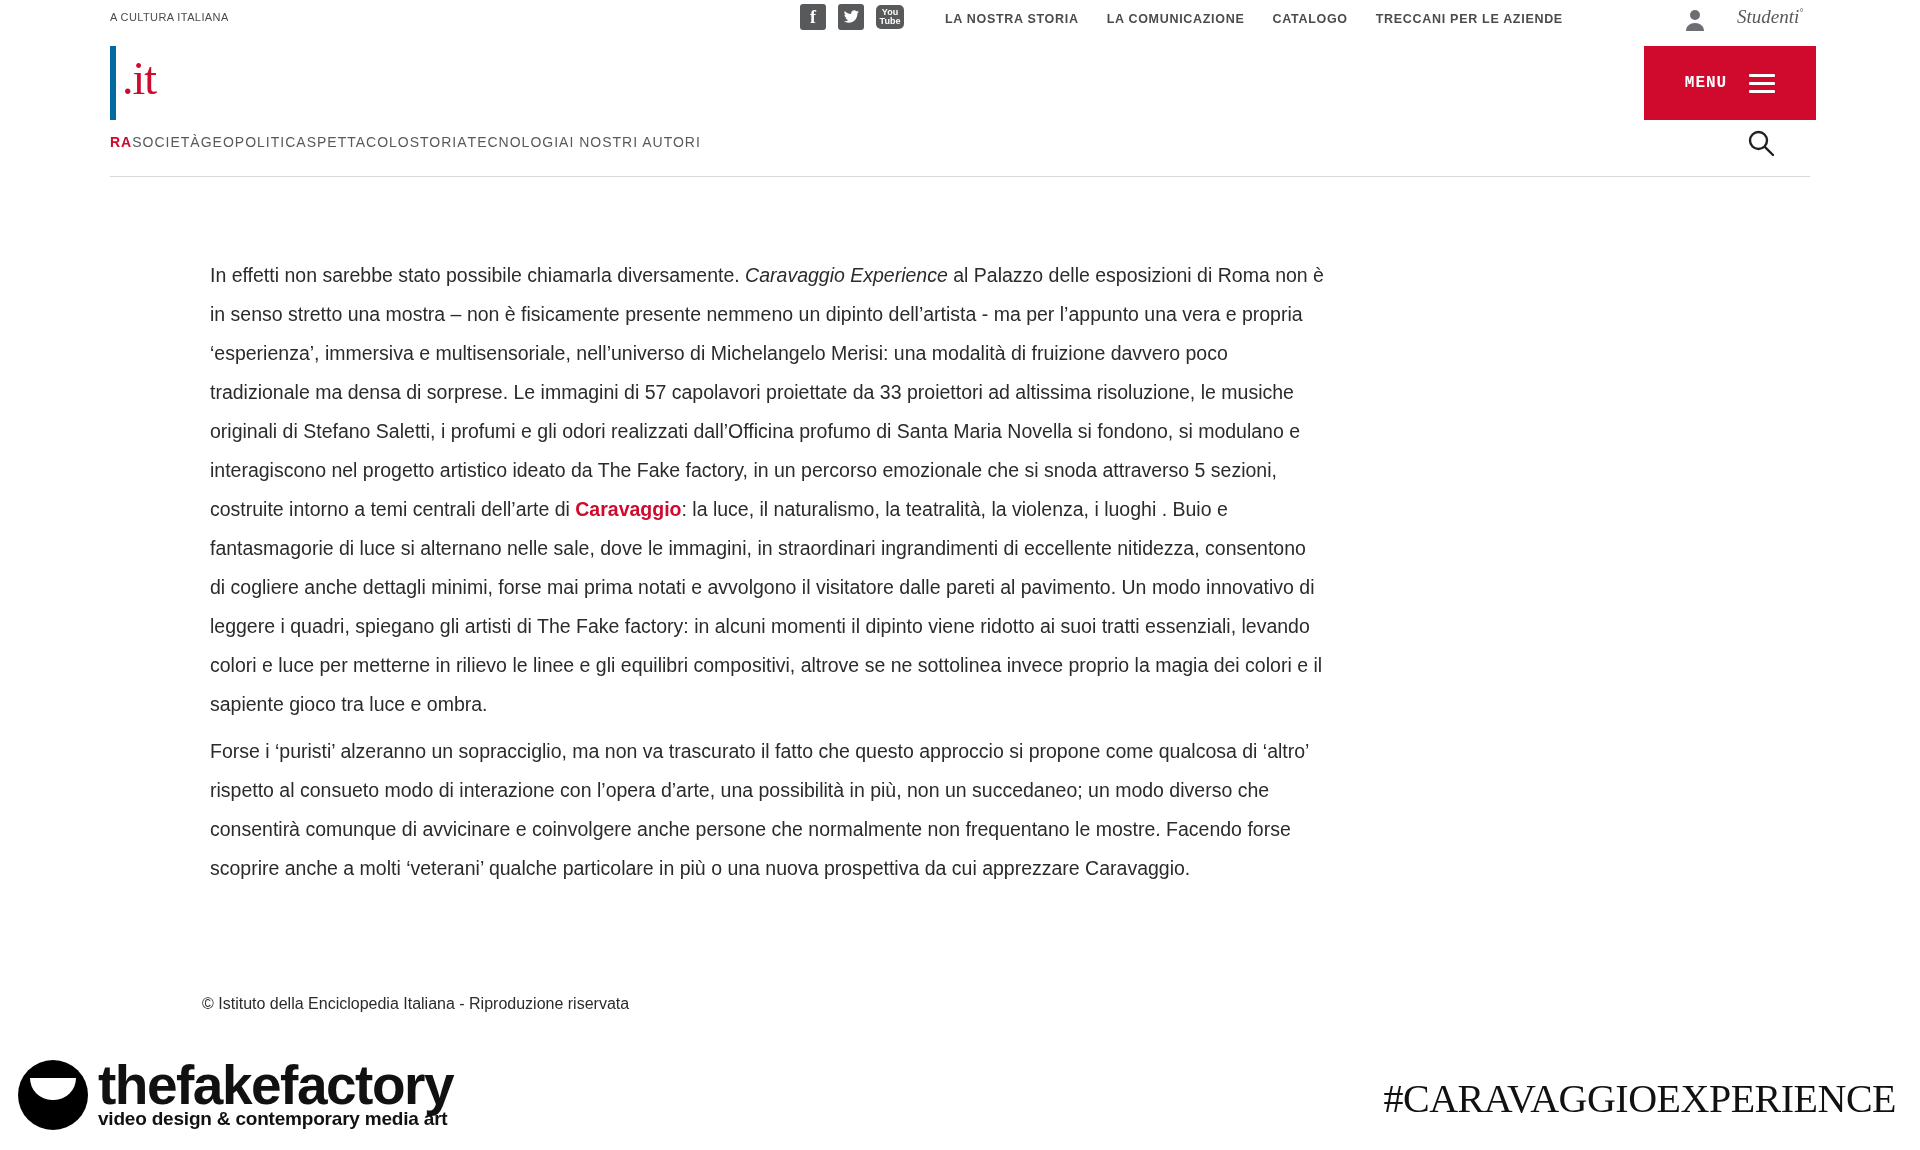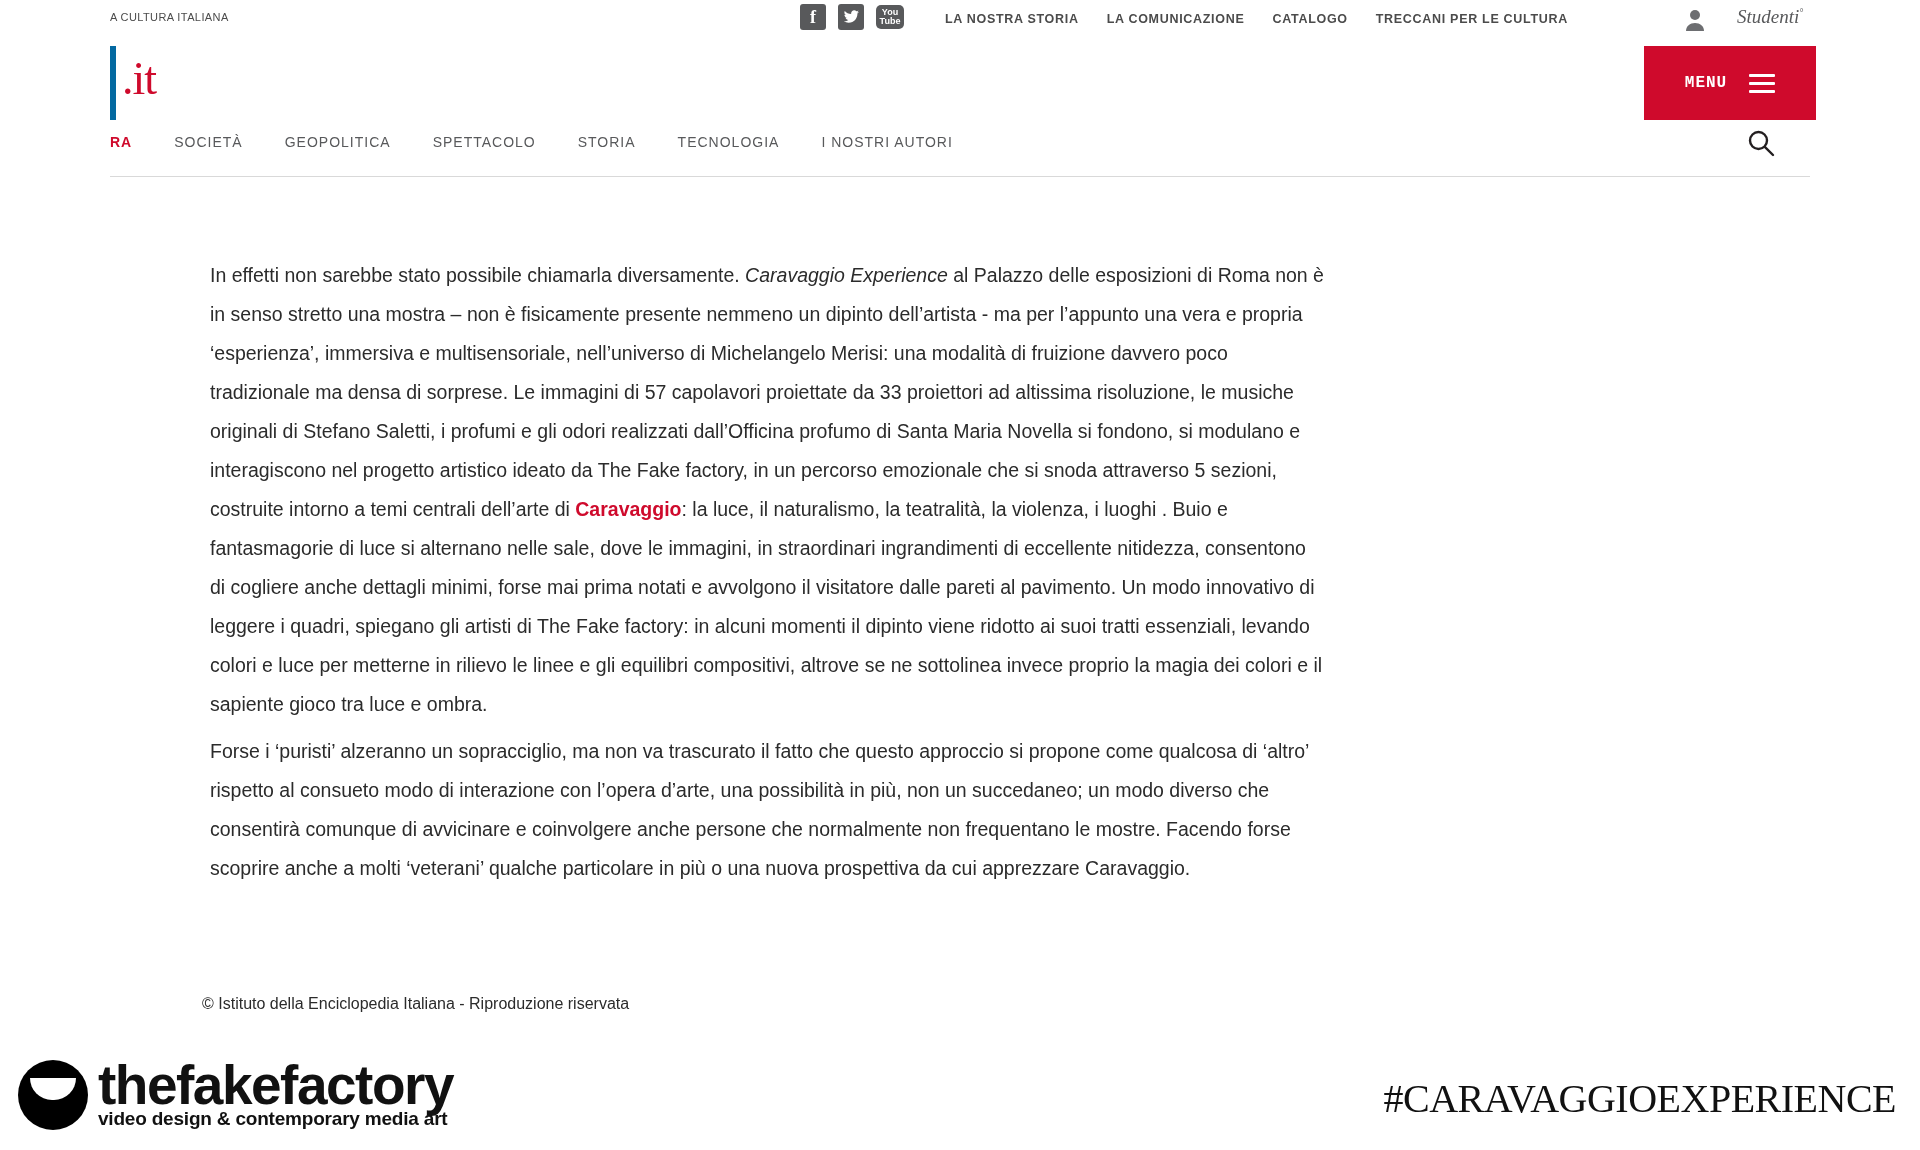--- a/index.html
+++ b/index.html
@@ -165,21 +165,20 @@
     width: 1700px;
     height: 56px;
     border-bottom: 1px solid #d9d9d9;
   }
   .sectionnav .items {
     position: absolute;
     left: 0;
     top: 14px;
     display: flex;
     align-items: center;
-    gap: 42px;
     padding-left: 0;
   }
   .sectionnav .items a {
     font-size: 14px;
     letter-spacing: 1px;
     color: #58595b;
     text-decoration: none;
     white-space: nowrap;
   }
   .sectionnav .items a.first { color: #cf0a2c; font-weight: bold; }
@@ -285,21 +284,21 @@
     <div class="yt">
       <span>You</span>
         <span>Tube</span>
     </div>
   </div>
 
   <div class="topnav">
     <a href="#">LA NOSTRA STORIA</a>
     <a href="#">LA COMUNICAZIONE</a>
     <a href="#">CATALOGO</a>
-    <a href="#">TRECCANI PER LE CULTURA</a>
+    <a href="#">TRECCANI PER LE AZIENDE</a>
   </div>
 
   <div class="person-icon">
     <svg width="18" height="22" viewBox="0 0 18 22" fill="#6d6e71" aria-hidden="true">
       <circle cx="9" cy="6" r="5"></circle>
       <path d="M0 22c0-5 4-8 9-8s9 3 9 8z"></path>
     </svg>
   </div>
 
   <div class="studenti">

